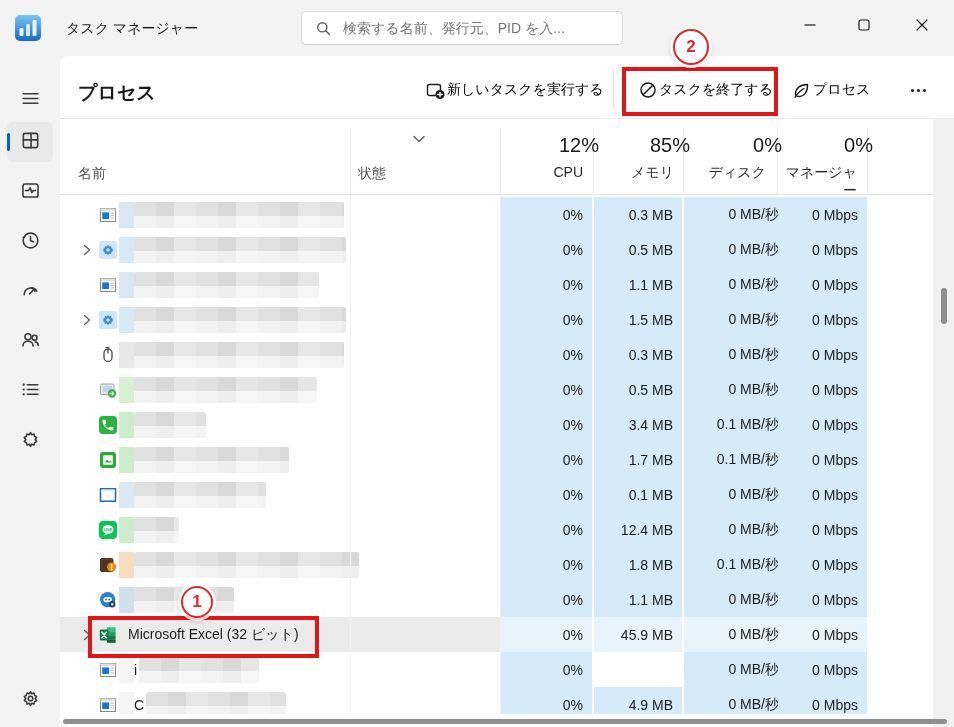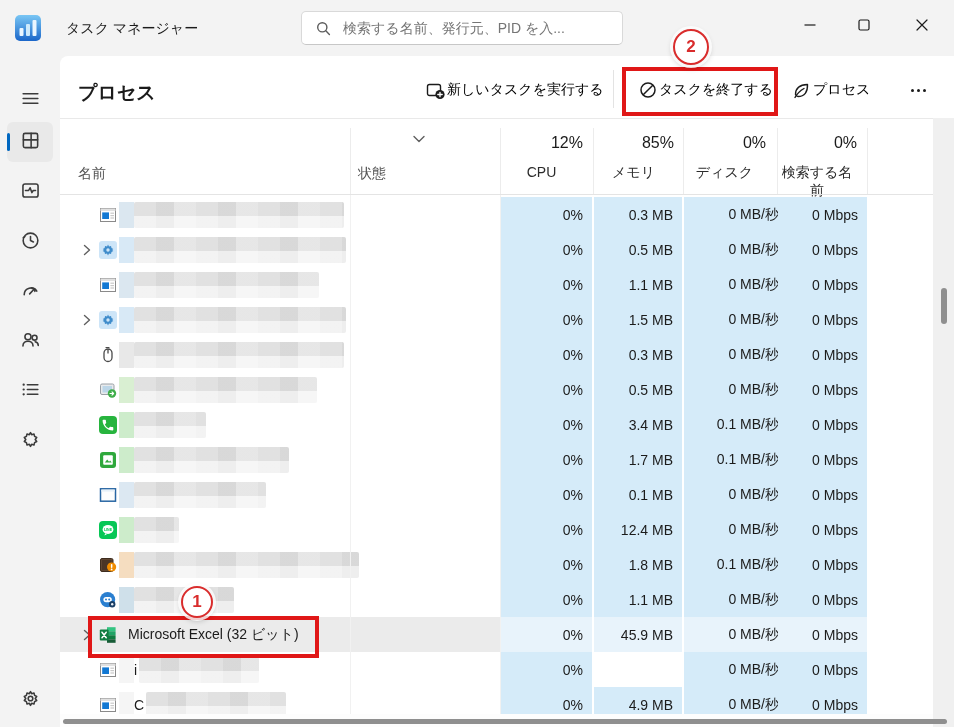--- a/index.html
+++ b/index.html
@@ -27,22 +27,22 @@
   .tb-btn{position:absolute;top:72px;height:36px;display:flex;align-items:center;gap:2px;font-size:14px;background:transparent;border:none;
           font-family:"Liberation Sans","DejaVu Sans",sans-serif;color:#000000;white-space:nowrap;}
   #divider-toolbar{position:absolute;left:60px;top:118px;width:894px;height:1px;background:#e9e9e9;}
   #tb-sep{position:absolute;left:613px;top:70px;width:1px;height:38px;background:#e3e3e3;}
   
   .colline{position:absolute;top:128px;height:66px;width:1px;background:#ececec;}
   .rowline{position:absolute;top:195px;height:523px;width:1px;background:#f1f1f1;}
   #hdr-name{position:absolute;left:78px;top:165px;font-size:14px;color:#545454;}
   #hdr-status{position:absolute;left:358px;top:165px;font-size:14px;color:#545454;}
   #sort-chevron{position:absolute;left:412px;top:130px;}
-  .hdr-total{position:absolute;top:134px;font-size:16px;text-align:right;}
-  .hdr-label{position:absolute;top:164px;font-size:14px;text-align:center;color:#2b2b2b;}
+  .hdr-total{position:absolute;top:134px;font-size:20px;text-align:right;padding-left:16px;}
+  .hdr-label{position:absolute;top:164px;font-size:14px;text-align:right;color:#2b2b2b;}
   #divider-header{position:absolute;left:60px;top:194px;width:873px;height:1px;background:#e4e4e4;}
   
   #rows{position:absolute;left:60px;top:195px;width:873px;height:523px;overflow:hidden;}
   .prow{position:absolute;left:0;width:873px;height:35px;}
   .prow .namecell{position:absolute;left:0;top:0;width:440px;height:35px;display:flex;align-items:center;}
   .prow.selected .namecell{background:#ebebeb;}
   .chev-slot{width:24px;margin-left:15px;display:flex;justify-content:center;flex:none;}
   .row-icon{width:18px;height:18px;flex:none;margin-right:2px;display:flex;}
   .tintblock{width:15px;height:26px;flex:none;}
   .blurbar{height:26px;border-radius:2px;flex:none;
@@ -224,21 +224,21 @@
   <div class="colline" style="left:777px"></div>
   <div class="colline" style="left:867px"></div>
 
   <div class="hdr-total" style="left:500px;width:83px">12%</div>
   <div class="hdr-total" style="left:593px;width:81px">85%</div>
   <div class="hdr-total" style="left:683px;width:83px">0%</div>
   <div class="hdr-total" style="left:777px;width:80px">0%</div>
   <div class="hdr-label" style="left:500px;width:83px">CPU</div>
   <div class="hdr-label" style="left:593px;width:81px">メモリ</div>
   <div class="hdr-label" style="left:683px;width:83px">ディスク</div>
-  <div class="hdr-label" style="left:777px;width:80px">検索する名前</div>
+  <div class="hdr-label" style="left:777px;width:80px">マネージャー</div>
   <div id="divider-header"></div>
 
   <div id="rows">
       <div class="prow" style="top: 2px;">
         <div class="namecell">
           <span class="chev-slot"></span>
           <span class="row-icon">
             <svg width="18" height="18" viewBox="0 0 18 18">
               <rect x="1.5" y="2.5" width="15" height="13" fill="#fff" stroke="#8a8a8a"></rect>
               <rect x="1.5" y="2.5" width="15" height="2.6" fill="#e0e0e0"></rect>

